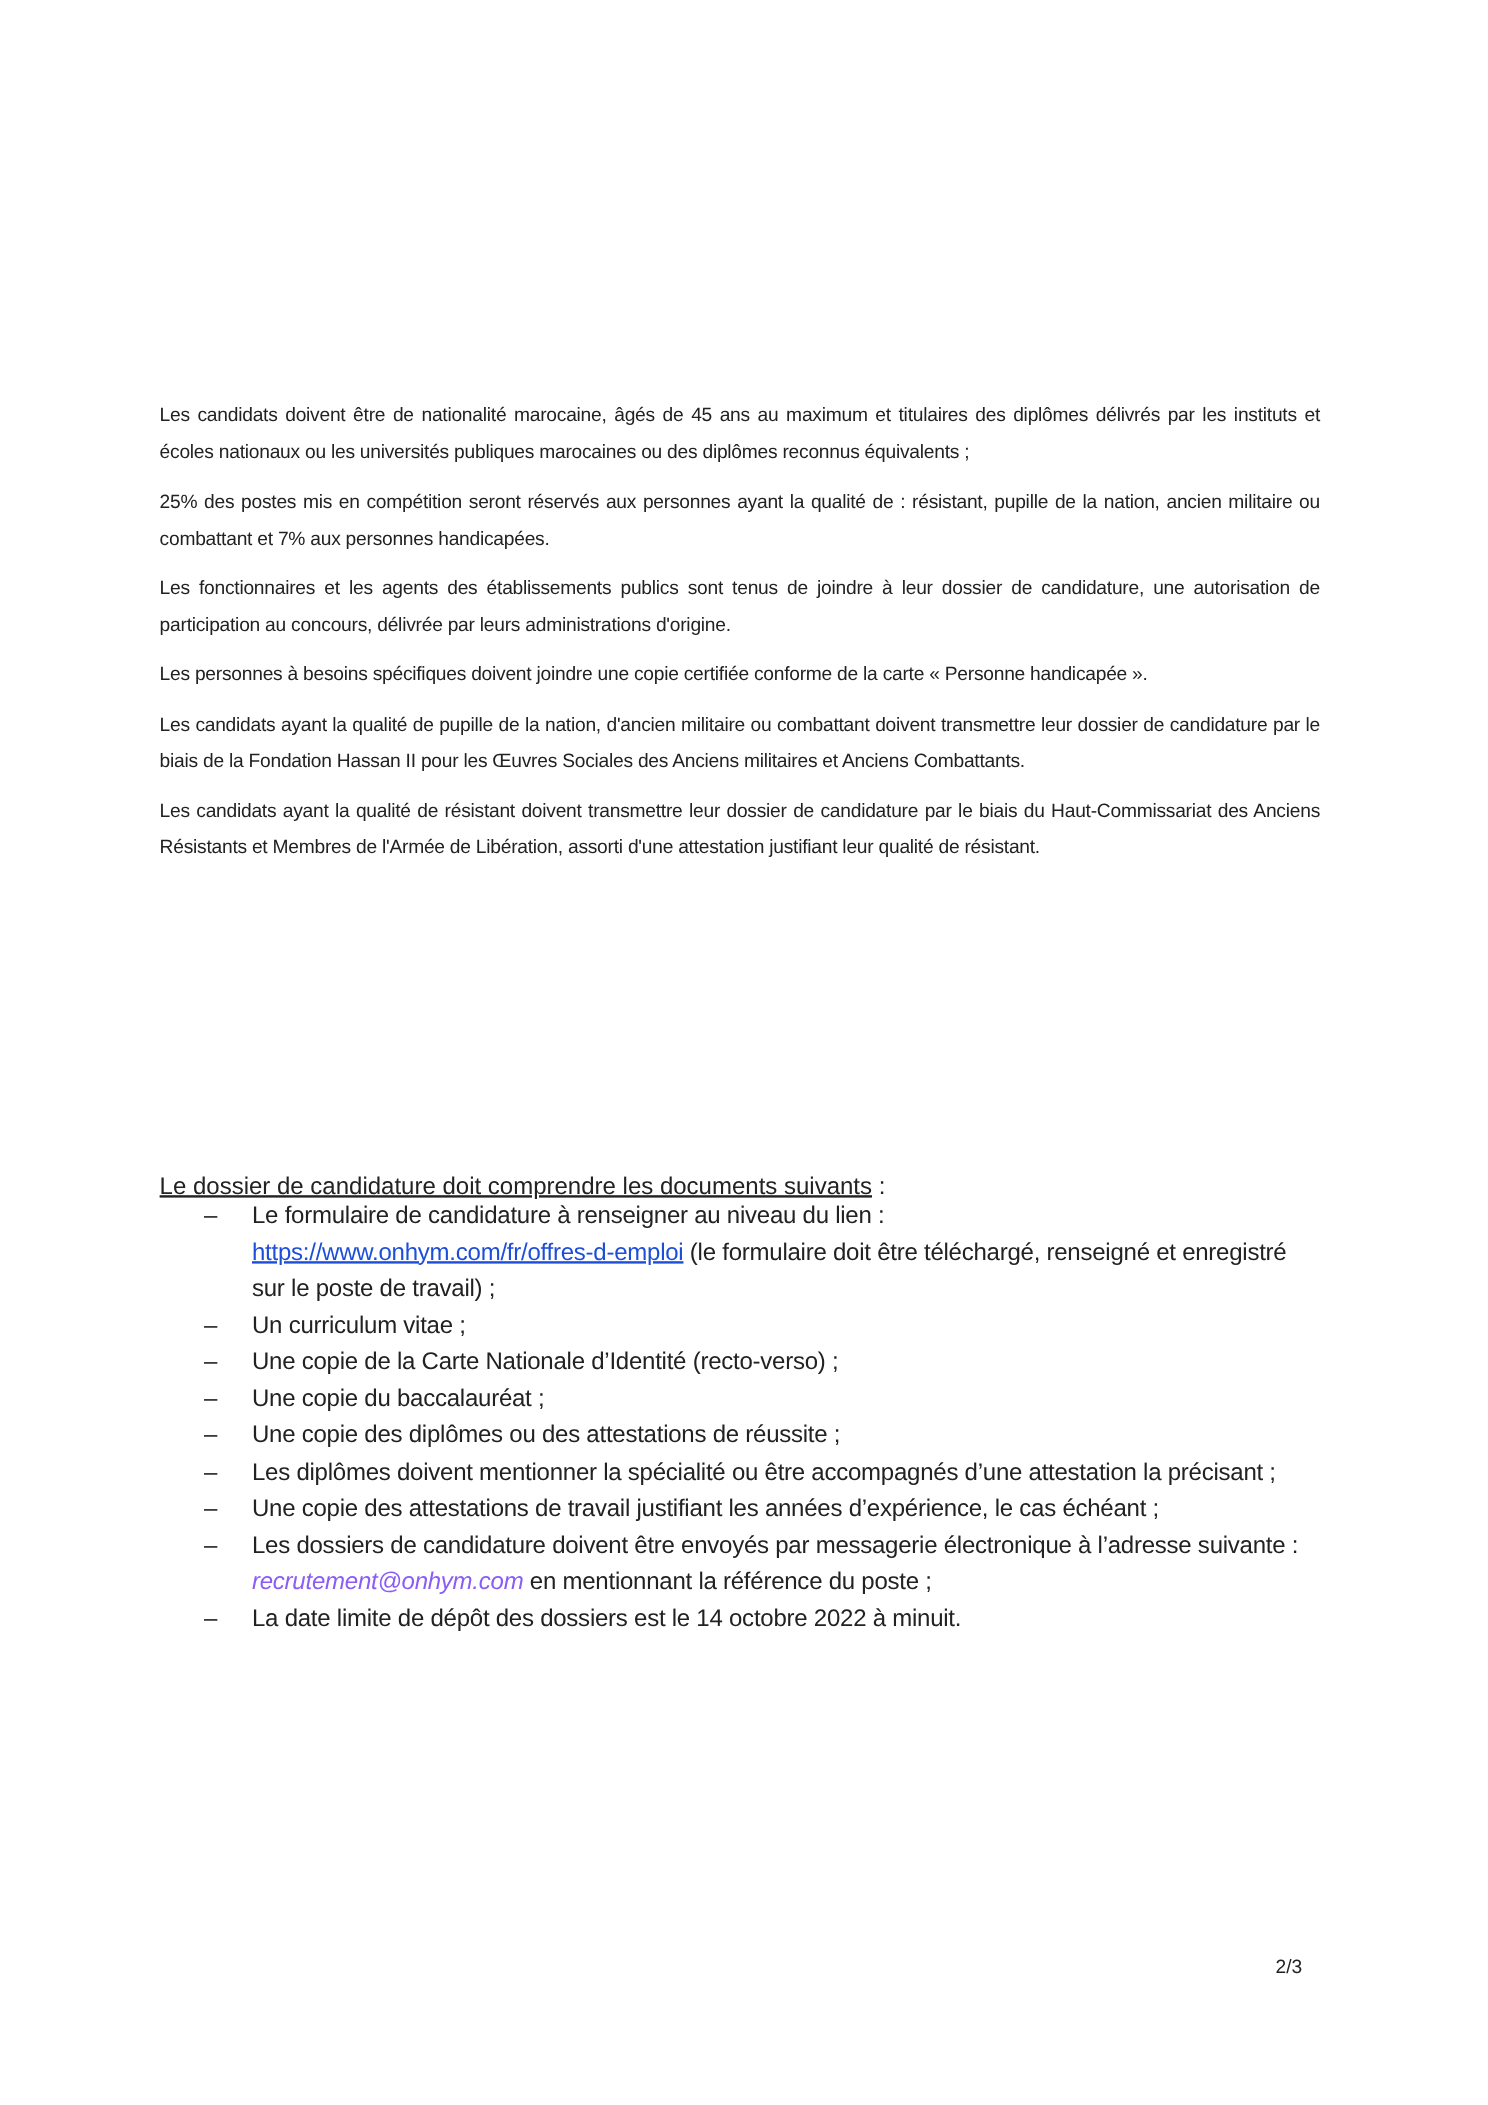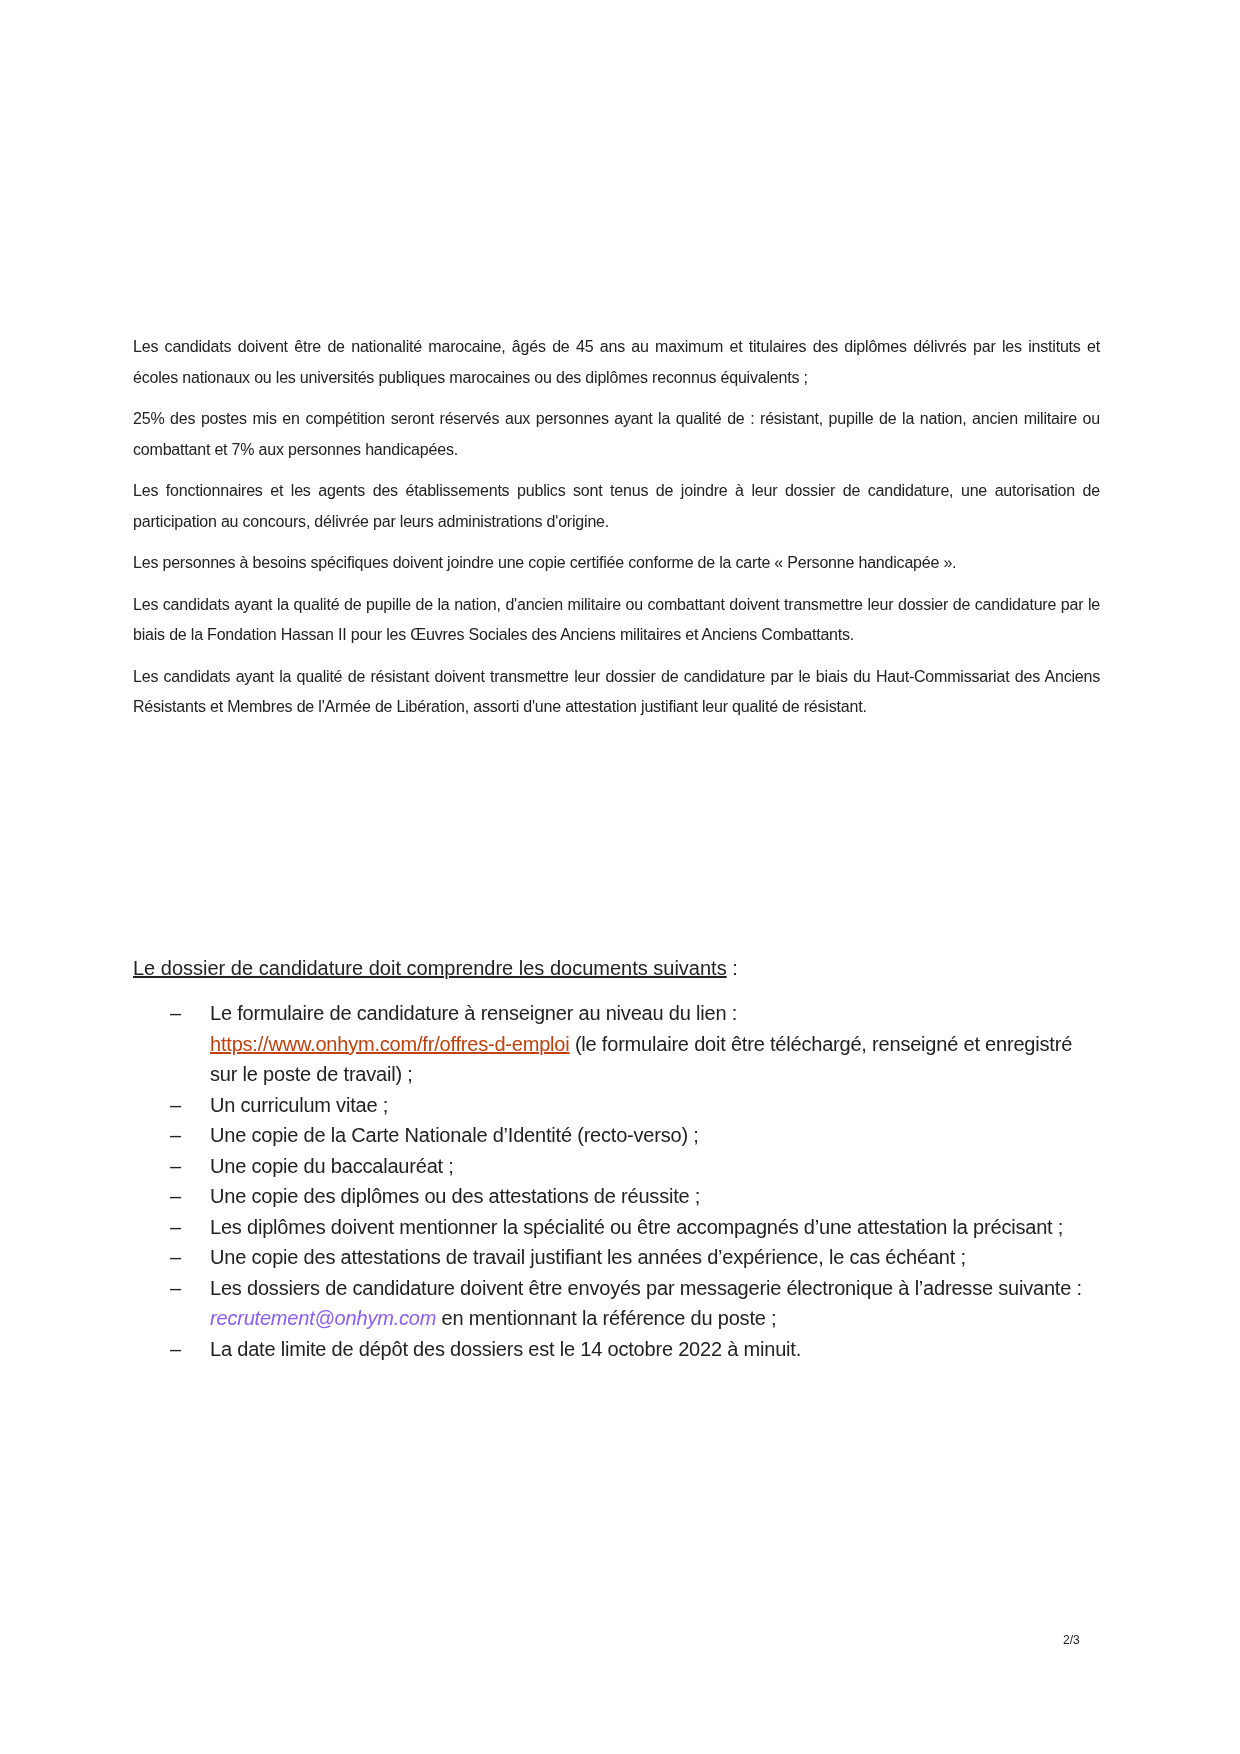--- a/index.html
+++ b/index.html
@@ -7,35 +7,35 @@
       width: 1240px; height: 1754px; position: relative; overflow: hidden;
       font-family: "Liberation Sans", sans-serif;
       color: #222222;
     }
     .page { position: absolute; left: 133px; top: 332px; width: 967px; }
     .para {
       font-size: 16px; line-height: 30.5px; margin: 0 0 11px 0;
       text-align: justify; letter-spacing: -0.2px;
     }
     .section-title {
-      position: absolute; left: 133px; top: 953px;
+      position: absolute; left: 133px; top: 974px;
       font-size: 20px; line-height: 30px; margin: 0;
     }
     .section-title .u { text-decoration: underline; }
     .list { position: absolute; left: 170px; top: 998px; width: 930px; margin: 0; padding: 0; list-style: none; }
     .list li {
       position: relative; padding-left: 40px;
       font-size: 20px; line-height: 30.5px; letter-spacing: -0.2px;
     }
     .list li .dash { position: absolute; left: 0; top: 0; }
-    a.link { color: #c2410c; text-decoration: underline; }
+    a.link { color: #1d4ed8; text-decoration: underline; }
     .email { color: #8b5cf6; font-style: italic; }
     .page-number {
       position: absolute; left: 1063px; top: 1628px;
-      font-size: 12px; line-height: 24px;
+      font-size: 16px; line-height: 24px;
     }
   </style>
 </head>
 <body>
 
 <div class="page">
   <p class="para">Les candidats doivent être de nationalité marocaine, âgés de 45 ans au maximum et titulaires des diplômes délivrés par les instituts et écoles nationaux ou les universités publiques marocaines ou des diplômes reconnus équivalents ;</p>
   <p class="para">25% des postes mis en compétition seront réservés aux personnes ayant la qualité de : résistant, pupille de la nation, ancien militaire ou combattant et 7% aux personnes handicapées.</p>
   <p class="para">Les fonctionnaires et les agents des établissements publics sont tenus de joindre à leur dossier de candidature, une autorisation de participation au concours, délivrée par leurs administrations d'origine.</p>
   <p class="para">Les personnes à besoins spécifiques doivent joindre une copie certifiée conforme de la carte « Personne handicapée ».</p>

